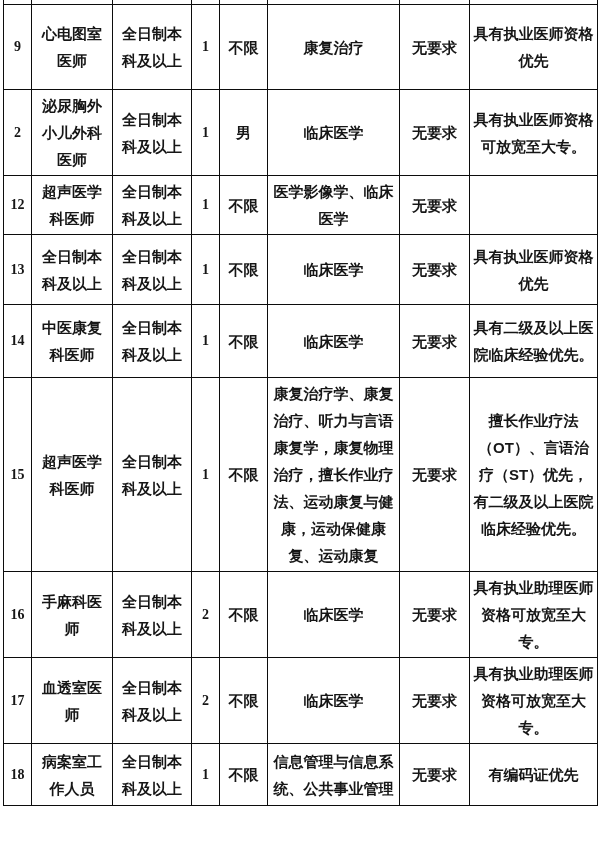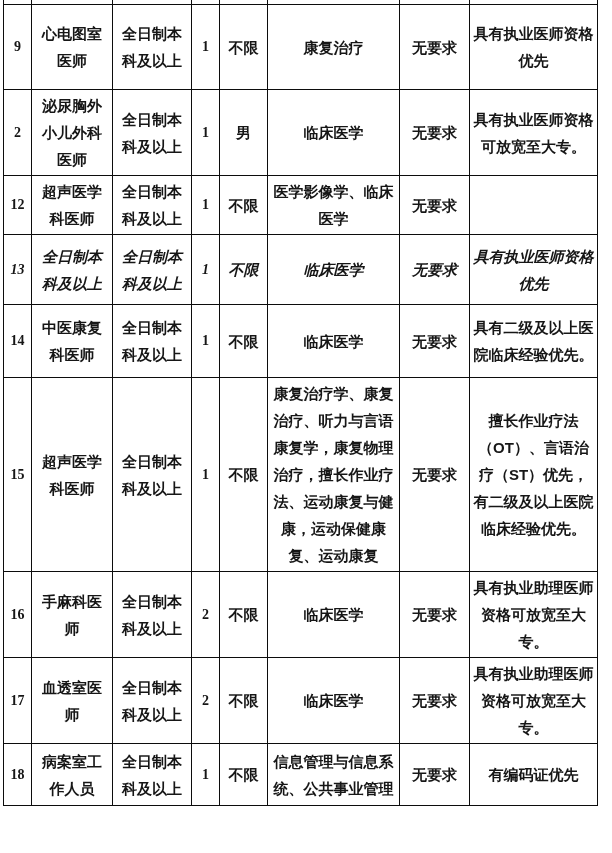--- a/index.html
+++ b/index.html
@@ -109,21 +109,21 @@
         <tr style="height: 56px; padding-left: 20px;">
     <td>12</td>
     <td>超声医学科医师</td>
     <td>全日制本科及以上</td>
     <td>1</td>
     <td>不限</td>
     <td>医学影像学、临床医学</td>
     <td>无要求</td>
     <td></td>
   </tr>
-        <tr style="height: 70px; font-style: italic;">
+        <tr style="height: 70px;">
     <td>13</td>
     <td>全日制本科及以上</td>
     <td>全日制本科及以上</td>
     <td>1</td>
     <td>不限</td>
     <td>临床医学</td>
     <td>无要求</td>
     <td>具有执业医师资格优先</td>
   </tr>
         <tr style="height: 73px; margin-left: 46px;">

